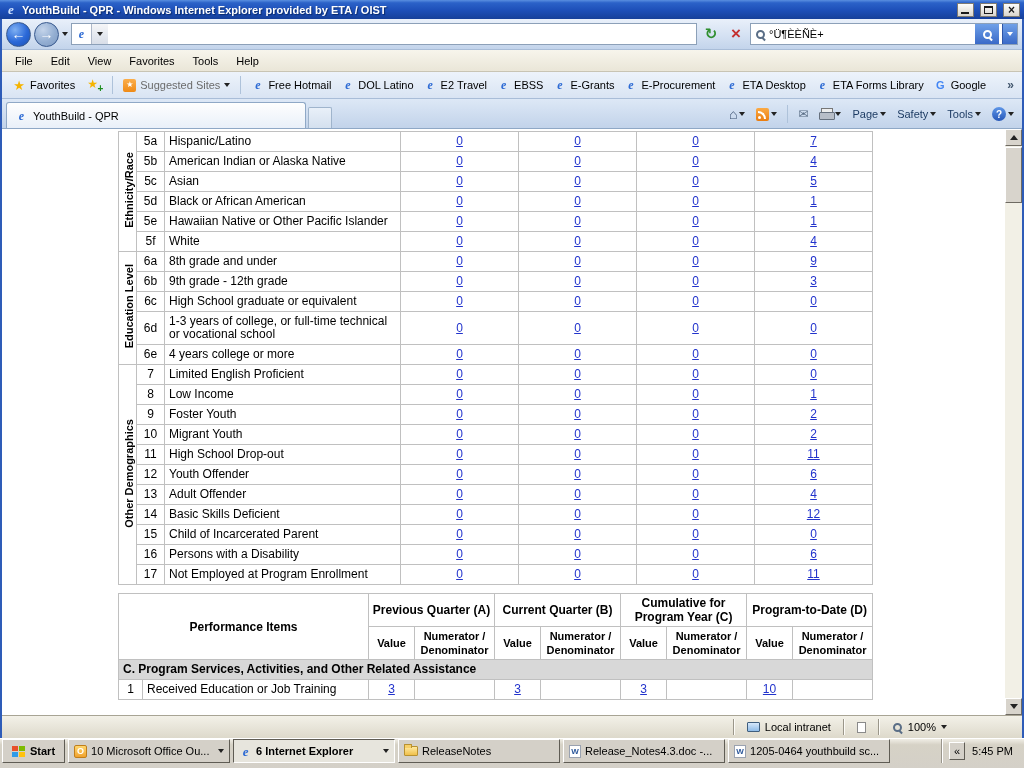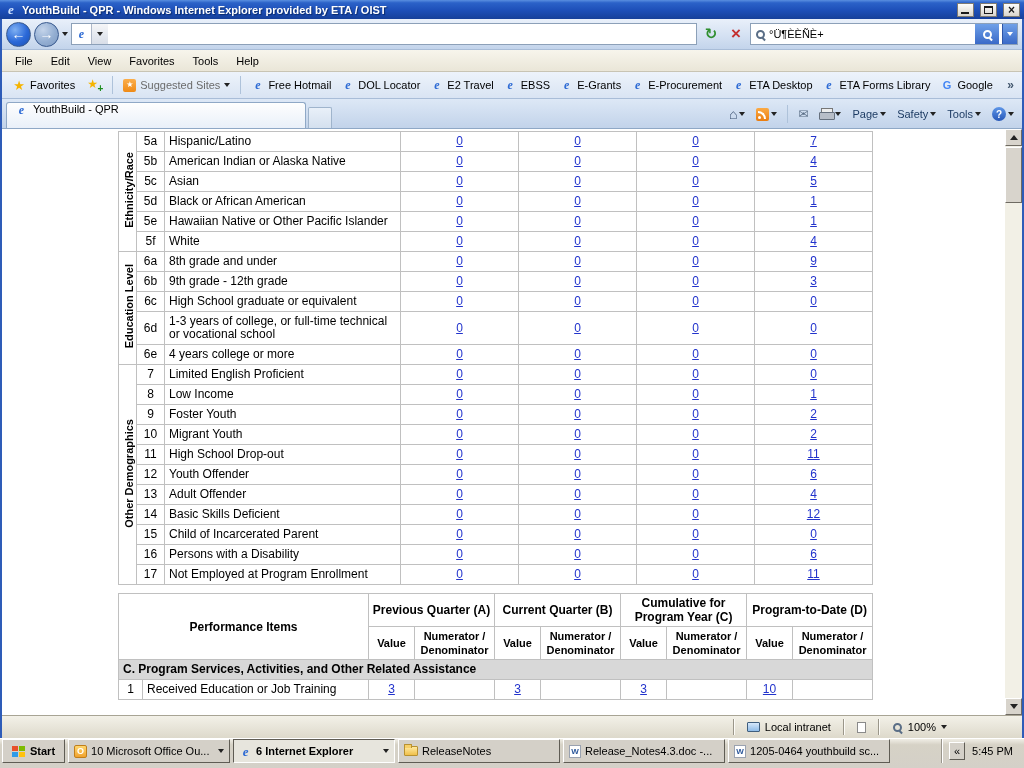--- a/index.html
+++ b/index.html
@@ -70,21 +70,21 @@
 .fav-links{display:flex;align-items:center;}
 .fav-link{display:inline-flex;align-items:center;gap:4px;padding:3px 5px;font-size:11px;white-space:nowrap;}
 .fi{width:13px;height:13px;display:inline-flex;align-items:center;justify-content:center;flex:0 0 auto;}
 .site-icon::before{content:"e";font:bold italic 12px/1 "Liberation Serif","DejaVu Serif",serif;color:#2E6BD4;}
 .google-icon::before{content:"G";font:bold 11px/1 "Liberation Sans","DejaVu Sans",sans-serif;color:#4285F4;}
 .overflow{margin-left:auto;color:#44586F;font-weight:bold;font-size:12px;padding:0 3px;}
 
 
 .tabbar{height:30px;flex:0 0 auto;display:flex;align-items:flex-end;gap:2px;padding:3px 4px 0 4px;
   background:linear-gradient(#DDE8F6,#C2D3EA);border-bottom:1px solid #8FA8C6;}
-.tab{width:300px;height:26px;display:flex;align-items:flex-start;gap:5px;padding:0 8px;font-size:11px;
+.tab{width:300px;height:26px;display:flex;align-items:center;gap:5px;padding:0 8px;font-size:11px;
   background:linear-gradient(#FEFEFE,#E9F0F9);border:1px solid #8FA8C6;border-bottom:none;border-radius:3px 3px 0 0;}
 .tab-title{white-space:nowrap;overflow:hidden;}
 .tab-stub{width:24px;height:21px;background:linear-gradient(#E9F0F9,#D4E0EF);border:1px solid #9FB4CC;border-bottom:none;border-radius:2px 2px 0 0;}
 .cmdbar{margin-left:auto;display:flex;align-items:center;gap:3px;padding-bottom:5px;}
 .cmd{display:inline-flex;align-items:center;gap:2px;padding:2px 4px;font-size:11px;color:#1E3C64;white-space:nowrap;}
 .home-icon::before{content:"⌂";font-size:14px;line-height:1;color:#3A5070;}
 .feed-icon{position:relative;width:13px;height:13px;border-radius:2px;background:linear-gradient(#FBAA45,#EA7D10);display:inline-block;}
 .feed-icon::before{content:"";position:absolute;left:2px;bottom:2px;width:6px;height:6px;border-top:2px solid #FFF;border-right:2px solid #FFF;border-top-right-radius:100%;}
 .feed-icon::after{content:"";position:absolute;left:2px;bottom:2px;width:3px;height:3px;border-radius:50%;background:#FFF;}
 .mail-icon::before{content:"✉";font-size:12px;color:#5A6E86;line-height:1;}
@@ -230,21 +230,21 @@
         <span class="dd dk"></span>
       </span>
       <span class="sep-v"></span>
       <div class="fav-links">
           <span class="fav-link">
             <span class="fi site-icon"></span>
             <span class="fav-label">Free Hotmail</span>
           </span>
           <span class="fav-link">
             <span class="fi site-icon"></span>
-            <span class="fav-label">DOL Locator</span>
+            <span class="fav-label">DOL Latino</span>
           </span>
           <span class="fav-link">
             <span class="fi site-icon"></span>
             <span class="fav-label">E2 Travel</span>
           </span>
           <span class="fav-link">
             <span class="fi site-icon"></span>
             <span class="fav-label">EBSS</span>
           </span>
           <span class="fav-link">

